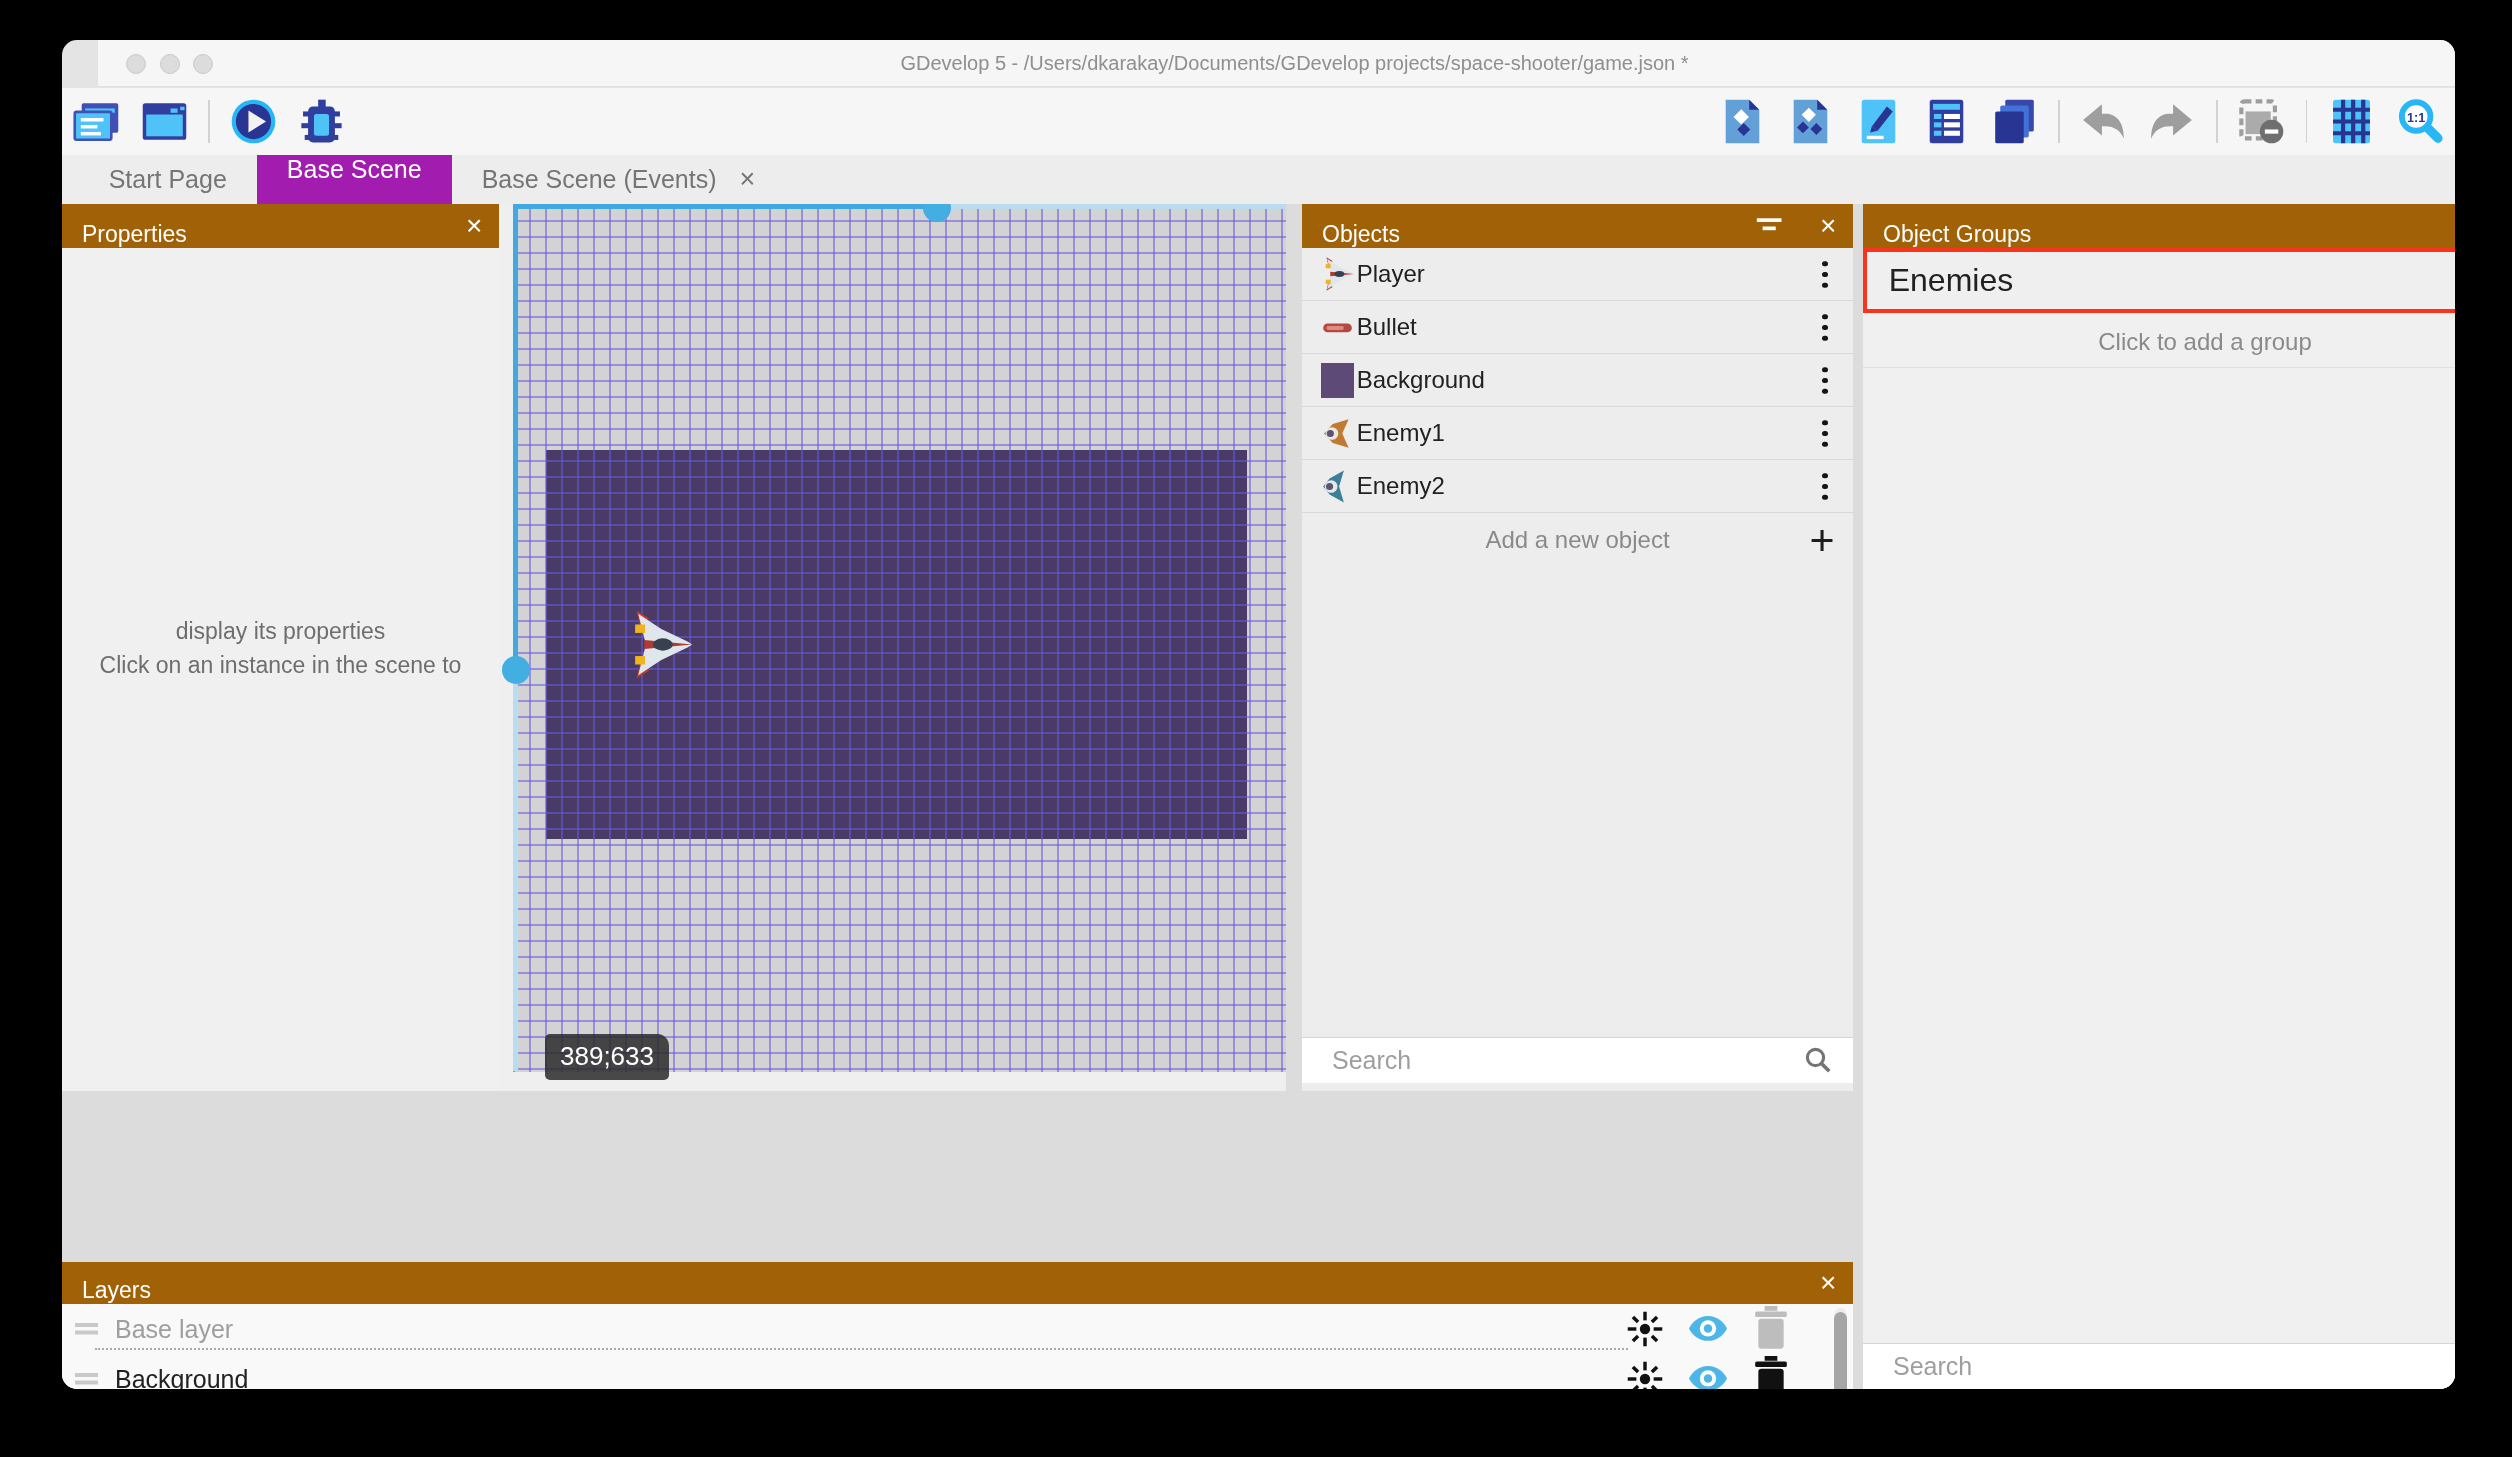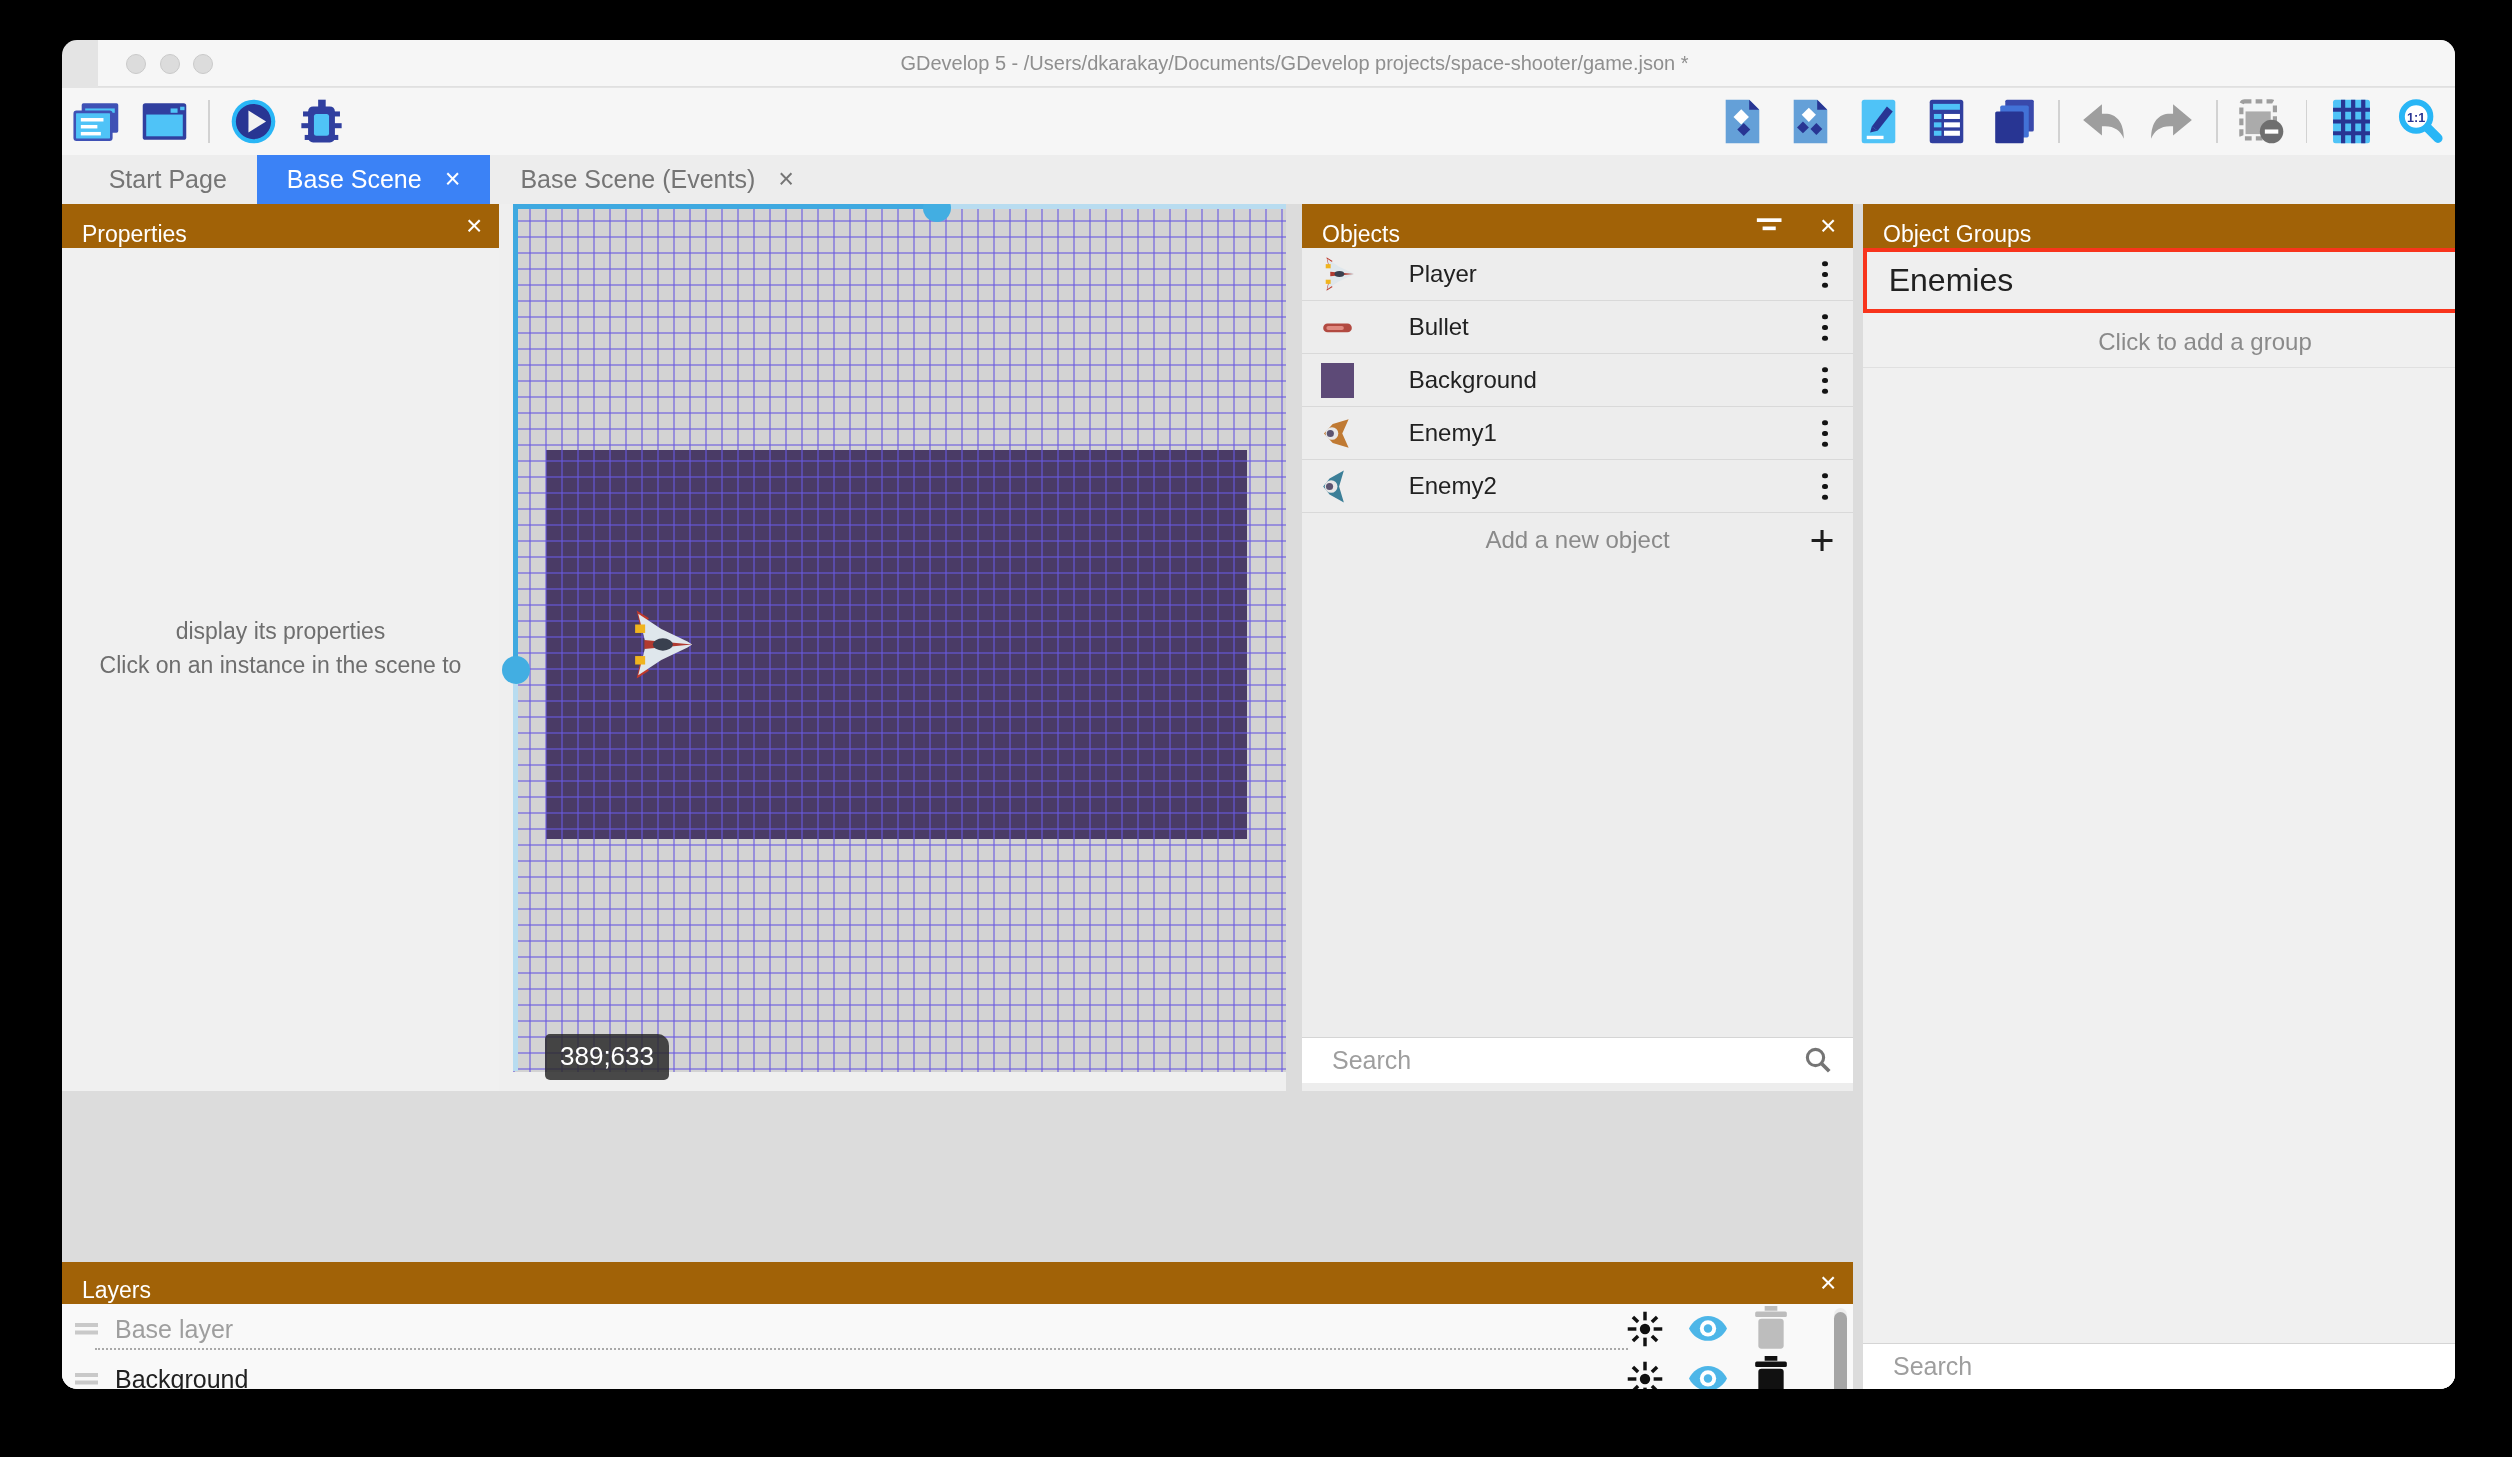--- a/index.html
+++ b/index.html
@@ -21,21 +21,21 @@
   .toolbar { position:absolute; left:0; top:48px; width:100%; height:67px; background:#f6f6f6; }
   .tb-group { position:absolute; top:0; height:100%; display:flex; align-items:center; gap:20px; }
   .tb-left { left:10px; } .tb-right { right:11.7px; }
   .tb-icon { width:48px; height:48px; display:flex; align-items:center; justify-content:center; cursor:pointer; }
   .tb-icon svg { width:47px; height:47px; }
   .tb-div { width:1.7px; height:43px; background:#d2d2d2; }
 
   .tabbar { position:absolute; left:0; top:115px; width:100%; height:49px; background:#ededed;
             display:flex; align-items:stretch; padding-left:16.7px; }
   .tab { display:flex; align-items:center; gap:23px; padding:0 30px; font-size:25px; color:#757575; }
-  .tab.active { background:#3b82f6; color:#fff; }
+  .tab.active { background:#a21caf; color:#fff;flex-direction:column; }
   .tab .x { font-size:27px; line-height:1; }
   .tab.active .x { color:#fff; }
 
   
   #main { position:absolute; left:0; top:164px; width:100%; height:1185px; background:#dcdcdc; }
 
   .panel-header { position:absolute; left:0; top:0; width:100%; height:44px; background:#a16207;
                   color:#fff; display:flex; align-items:flex-end; }
   .panel-header .ph-title { font-size:23px; margin-left:20px; flex:0 0 auto; }
   .panel-header .ph-x { position:absolute; right:16.7px; top:50%; transform:translateY(-50%);
@@ -65,21 +65,21 @@
                  color:#fff; font-size:26px; }
   .ship { position:absolute; left:125px; top:402px; width:70px; height:77px; }
 
   
   #objPanel { position:absolute; left:1240px; top:0; width:551px; height:887px; background:#ededed; overflow:hidden; }
   .obj-list { position:absolute; left:0; top:44px; width:100%; }
   .obj-row { position:relative; height:53px; display:flex; align-items:center;
              border-bottom:1.7px solid #d9d9d9; background:#ededed; }
   .obj-row.selected { background:#4286f1; border-bottom-color:#4286f1; }
   .obj-row .oicon { width:38px; height:38px; margin-left:16.7px; display:flex; align-items:center; justify-content:center; }
-  .obj-row .olabel { margin-left:52px; font-size:24px; color:#212121; }
+  .obj-row .olabel { font-size:24px; color:#212121; }
   .obj-row.selected .olabel { color:#fff; }
   .vdots { position:absolute; right:25px; top:50%; margin-top:-2.5px; width:5.8px; height:5.8px;
            border-radius:50%; background:#141414; box-shadow:0 -10.8px 0 #141414, 0 10.8px 0 #141414; }
   .add-row { position:relative; height:53px; display:flex; align-items:center; justify-content:center; }
   .add-row .alabel { font-size:24px; color:#8a8a8a; }
   .plus { position:absolute; right:18.3px; top:50%; transform:translateY(-50%);
           font-size:43px; font-weight:300; color:#1d1d1d; line-height:1; }
   .search-bar { position:absolute; left:0; width:100%; height:46px; background:#fff;
                 border-top:1.7px solid #d5d5d5; display:flex; align-items:center; }
   .search-bar .stext { margin-left:30px; font-size:25px; color:#9e9e9e; }

